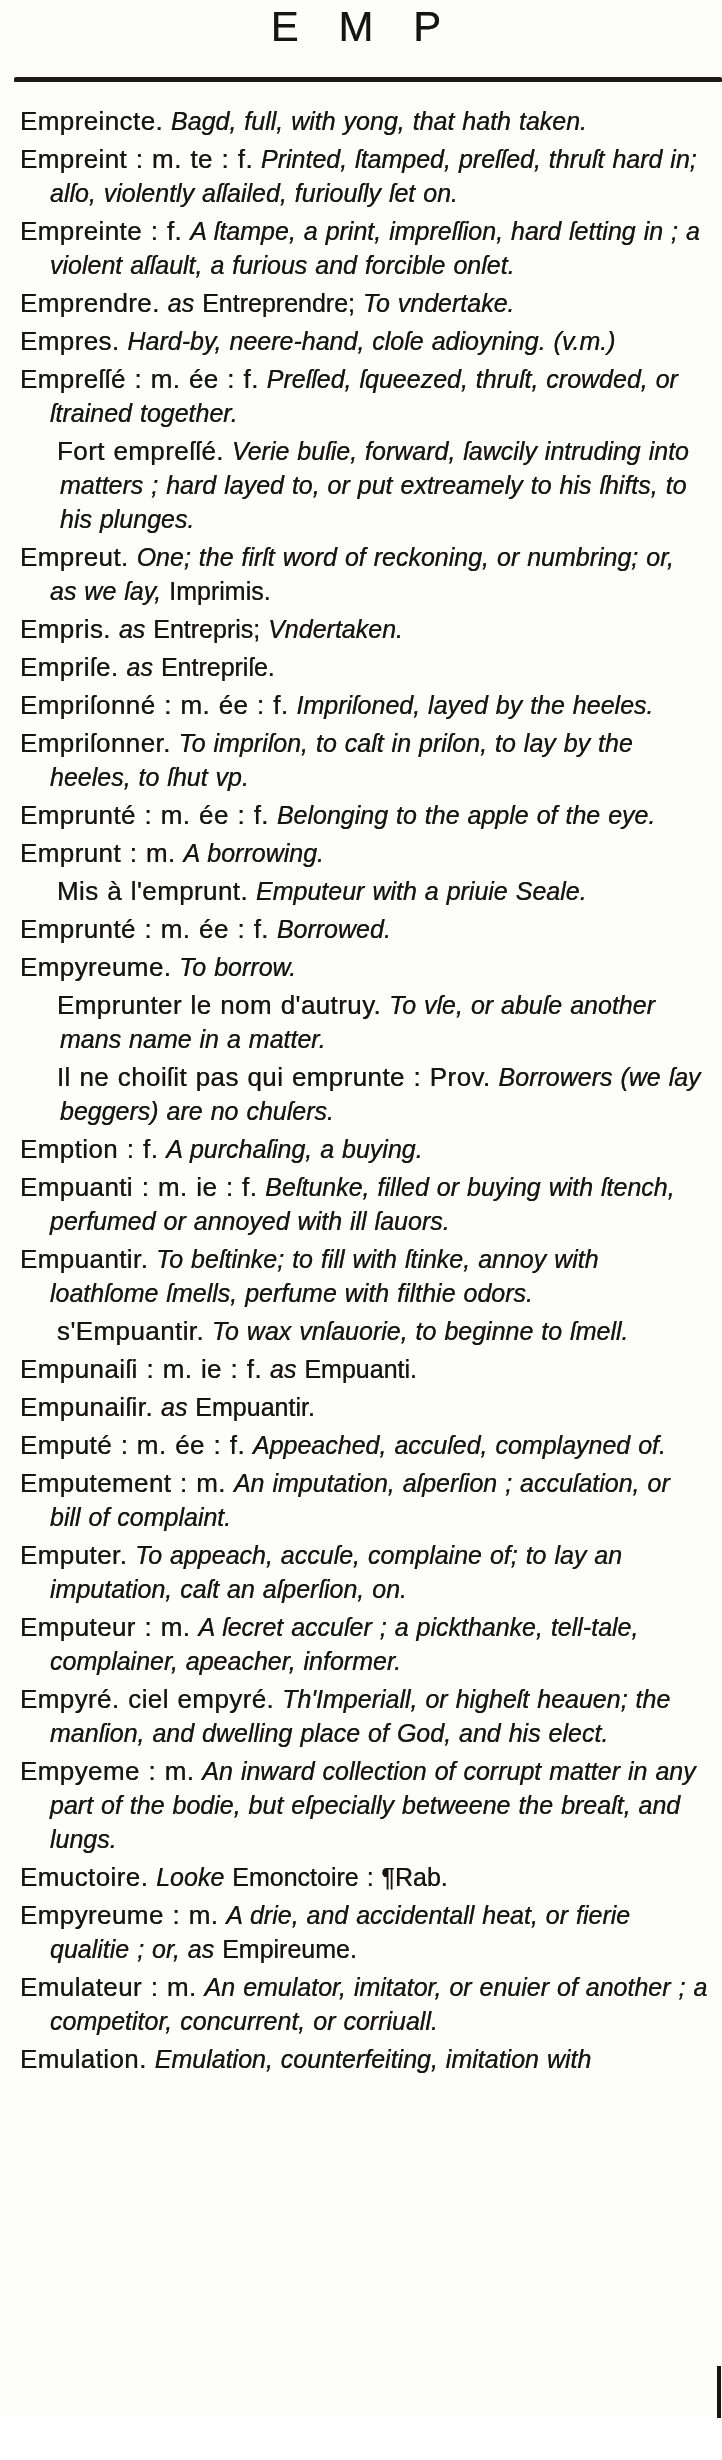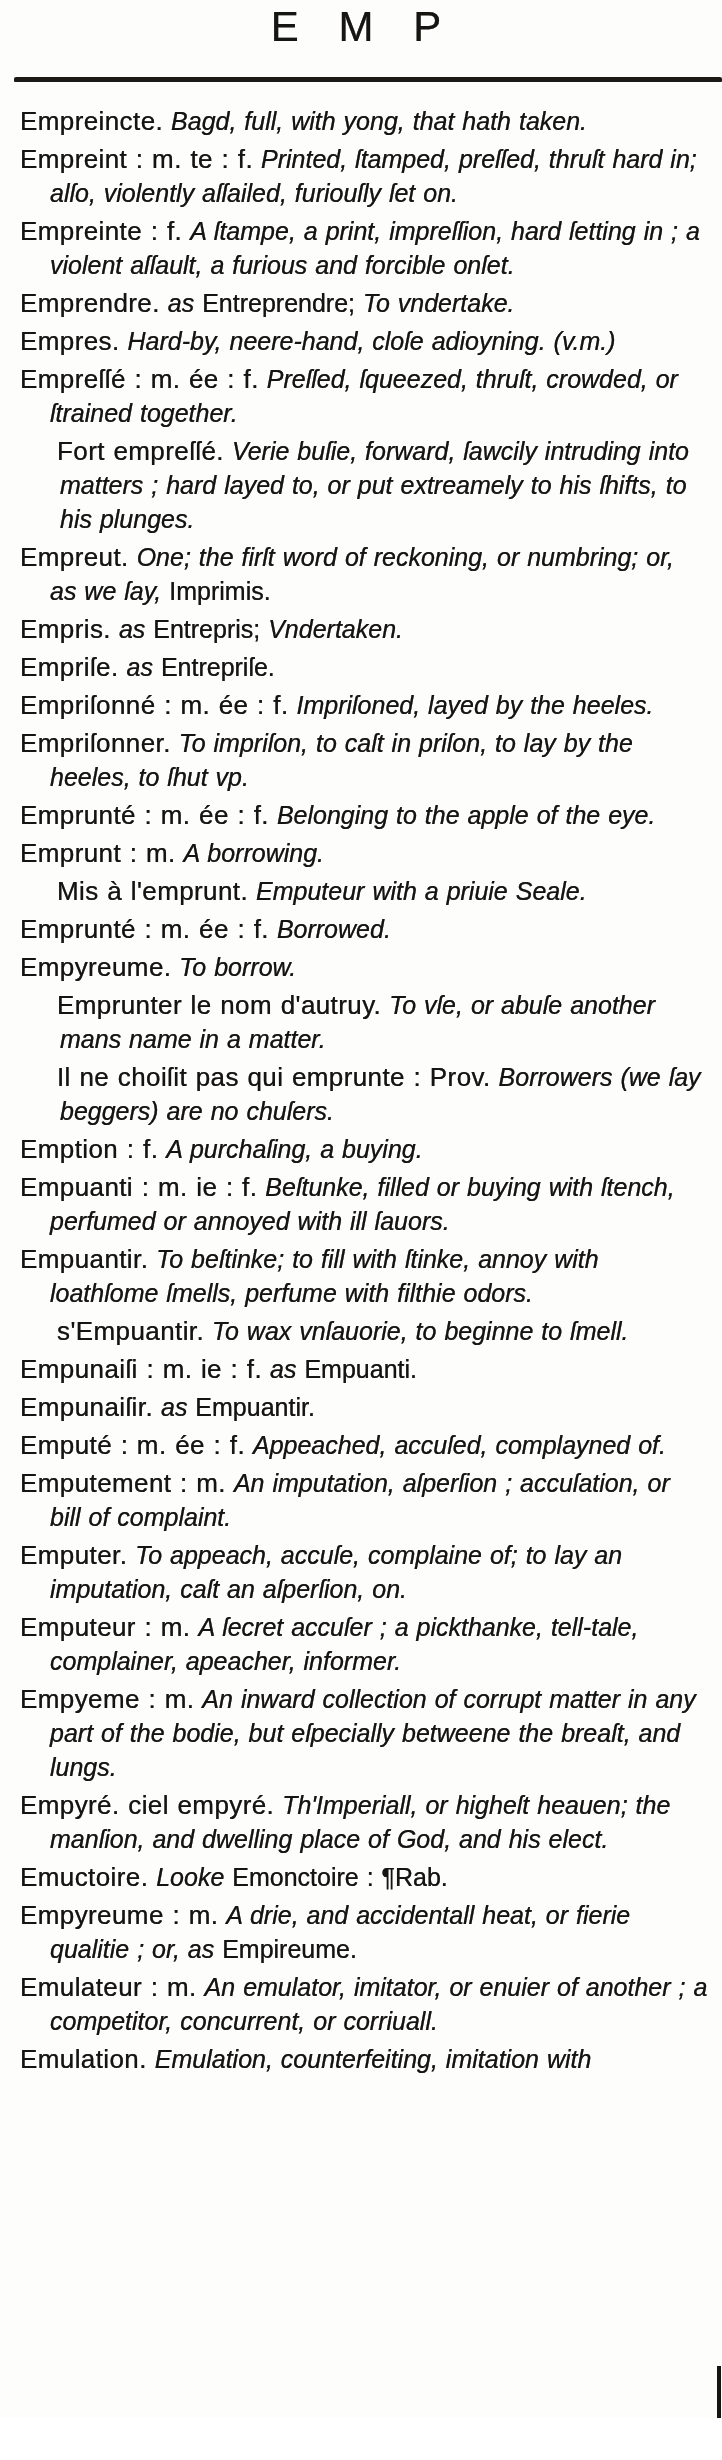--- a/index.html
+++ b/index.html
@@ -92,21 +92,21 @@
       <p class="entry"><span class="head">Emption : f.</span> <span class="it">A purchaſing, a buying.</span></p>
       <p class="entry"><span class="head">Empuanti : m. ie : f.</span> <span class="it">Beſtunke, filled or buying with ſtench, perfumed or annoyed with ill ſauors.</span></p>
       <p class="entry"><span class="head">Empuantir.</span> <span class="it">To beſtinke; to fill with ſtinke, annoy with loathſome ſmells, perfume with filthie odors.</span></p>
       <p class="entry sub"><span class="head">s'Empuantir.</span> <span class="it">To wax vnſauorie, to beginne to ſmell.</span></p>
       <p class="entry"><span class="head">Empunaiſi : m. ie : f.</span> <span class="it">as </span><span class="ro">Empuanti.</span></p>
       <p class="entry"><span class="head">Empunaiſir.</span> <span class="it">as </span><span class="ro">Empuantir.</span></p>
       <p class="entry"><span class="head">Emputé : m. ée : f.</span> <span class="it">Appeached, accuſed, complayned of.</span></p>
       <p class="entry"><span class="head">Emputement : m.</span> <span class="it">An imputation, aſperſion ; accuſation, or bill of complaint.</span></p>
       <p class="entry"><span class="head">Emputer.</span> <span class="it">To appeach, accuſe, complaine of; to lay an imputation, caſt an aſperſion, on.</span></p>
       <p class="entry"><span class="head">Emputeur : m.</span> <span class="it">A ſecret accuſer ; a pickthanke, tell-tale, complainer, apeacher, informer.</span></p>
+      <p class="entry"><span class="head">Empyré. ciel empyré.</span> <span class="it">Th'Imperiall, or higheſt heauen; the manſion, and dwelling place of God, and his elect.</span></p>
       <p class="entry"><span class="head">Empyeme : m.</span> <span class="it">An inward collection of corrupt matter in any part of the bodie, but eſpecially betweene the breaſt, and lungs.</span></p>
-      <p class="entry"><span class="head">Empyré. ciel empyré.</span> <span class="it">Th'Imperiall, or higheſt heauen; the manſion, and dwelling place of God, and his elect.</span></p>
       <p class="entry"><span class="head">Emuctoire.</span> <span class="it">Looke </span><span class="ro">Emonctoire : ¶Rab.</span></p>
       <p class="entry"><span class="head">Empyreume : m.</span> <span class="it">A drie, and accidentall heat, or fierie qualitie ; or, as </span><span class="ro">Empireume.</span></p>
       <p class="entry"><span class="head">Emulateur : m.</span> <span class="it">An emulator, imitator, or enuier of another ; a competitor, concurrent, or corriuall.</span></p>
       <p class="entry"><span class="head">Emulation.</span> <span class="it">Emulation, counterfeiting, imitation with</span></p>
     </main>
   <div class="corner-mark"></div>
 </div>
 
 </body></html>

